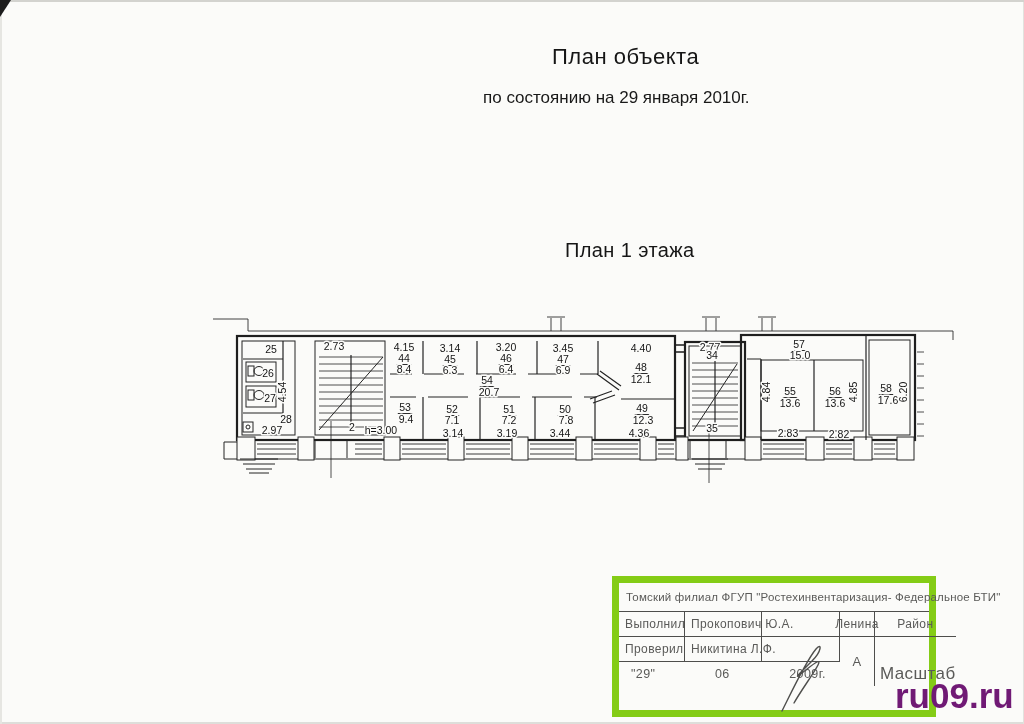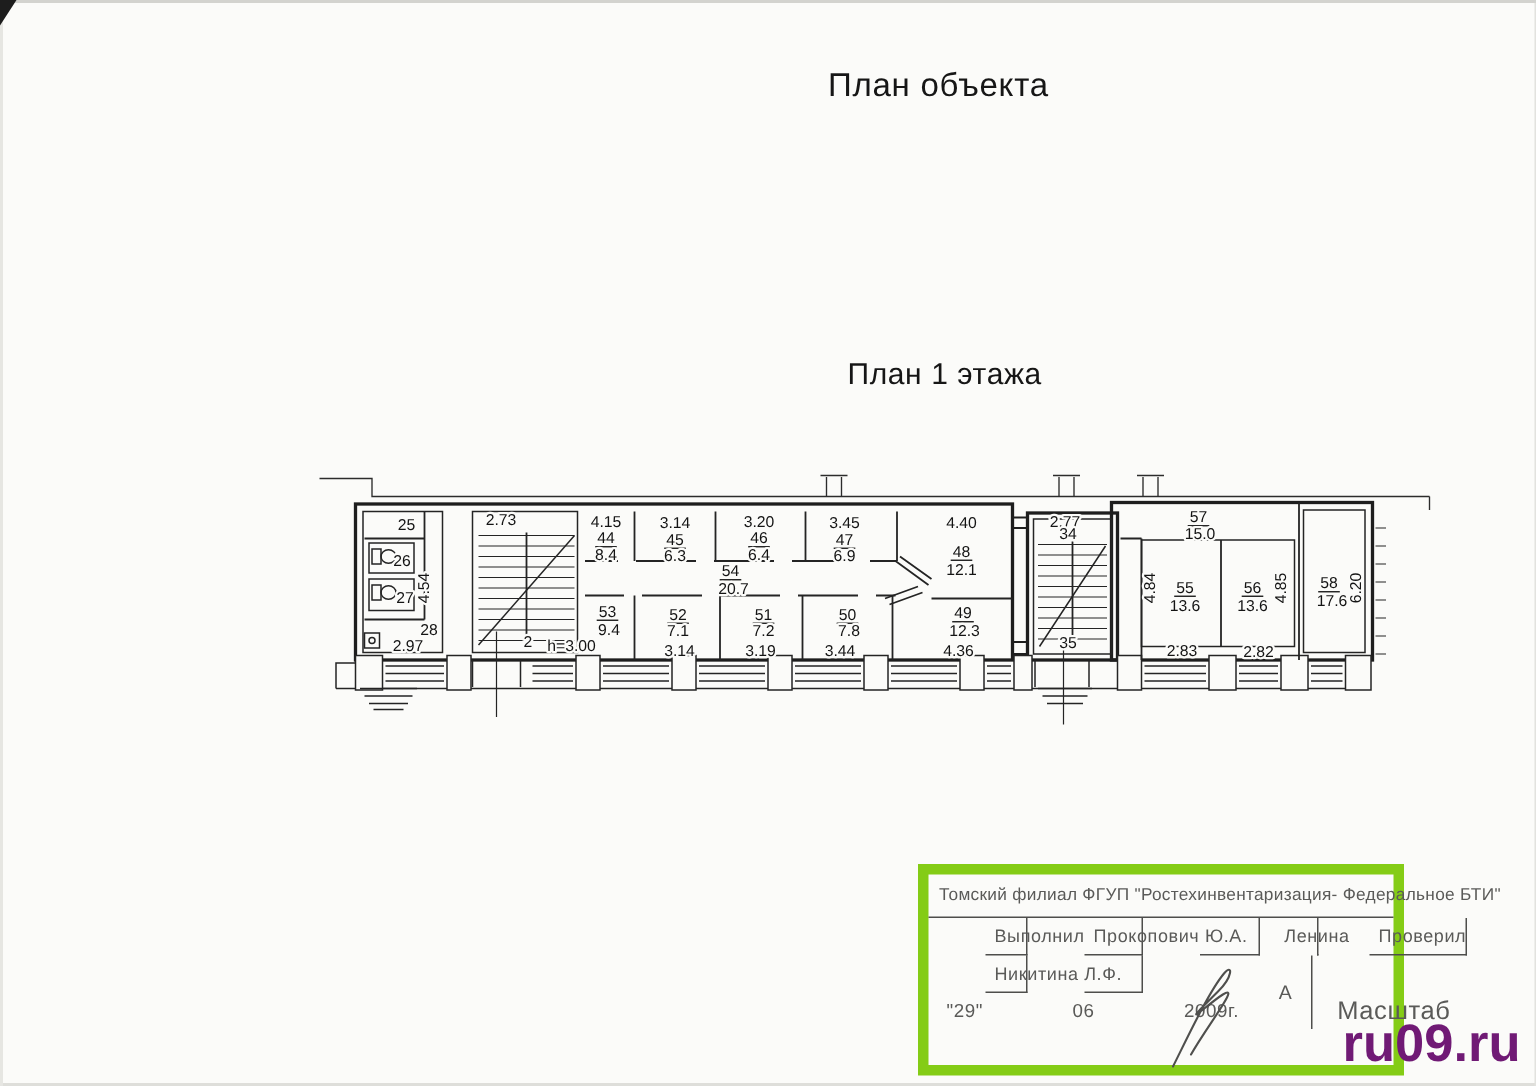--- a/index.html
+++ b/index.html
@@ -39,21 +39,21 @@
   }
   .s-row1 { height:29px; border-bottom:1px solid #4e4e4c; display:flex; align-items:center;
             padding-left:7px; font-size:11.5px; letter-spacing:.2px; white-space:nowrap; }
   .s-row2 { height:36px; border-bottom:1px solid #4e4e4c; display:flex; align-items:center;
             padding-left:7px; gap:20px; font-size:13px; white-space:nowrap; }
   .s-grid { display:grid; grid-template-columns:66px 77px 78px 35px 1fr;
             grid-template-rows:25px 25px 1fr; height:74px; }
   .cell { display:flex; align-items:center; padding-left:6px; white-space:nowrap; }
   .cell.center { justify-content:center; padding-left:0; }
   .br { border-right:1px solid #4e4e4c; }
-  .bb { border-bottom:1px solid #4e4e4c;margin-left:38px; }
+  .bb { border-bottom:1px solid #4e4e4c; }
   .liter-val { grid-column:4; grid-row:2/4; }
   .date-cell { grid-column:1/4; grid-row:3; display:flex; align-items:center;
                justify-content:space-between; padding:0 14px 0 12px; font-size:12.5px; }
   .scale-cell{ grid-column:5; grid-row:3; display:flex; align-items:center;
                padding-left:5px; gap:6px; font-size:17px;justify-content:center; }
   .sig-svg { position:absolute; left:143px; top:50px; width:78px; height:90px; overflow:visible; }
 
   .watermark {
     position:absolute; left:895px; top:676px;
     font-size:35px; font-weight:bold; color:#701a75;
@@ -62,20 +62,21 @@
   }
 </style>
 </head>
 <body>
 
 <div class="page">
 
   <div class="blotch"></div>
 
   <div class="page-title">План объекта</div>
+  <div class="page-subtitle">по состоянию на 29 января 2010г.</div>
   <div class="floor-title">План 1 этажа</div>
 
   <svg class="plan" width="1024" height="724" viewBox="0 0 1024 724">
 
     <g stroke="#2c2c2c" stroke-width="0.9" fill="none">
       <path d="M213,319 H248 V331 H953 M953,331 V340"></path>
       <path d="M551,331 V318 M561,331 V318 M547,317 H565"></path>
       <path d="M706,331 V318 M716,331 V318 M702,317 H720"></path>
       <path d="M762,331 V318 M772,331 V318 M758,317 H776"></path>
     </g>
@@ -246,20 +247,21 @@
       </g>
   </svg>
 
   <div class="stamp">
     <div class="s-row1">Томский филиал ФГУП "Ростехинвентаризация- Федеральное БТИ"</div>
     <div class="s-grid">
       <div class="cell br bb">Выполнил</div>
       <div class="cell br bb">Прокопович Ю.А.</div>
       <div class="cell br bb"></div>
       <div class="cell br bb center">Ленина</div>
+      <div class="cell bb center">Район</div>
 
       <div class="cell br bb">Проверил</div>
       <div class="cell br bb">Никитина Л.Ф.</div>
       <div class="cell br bb"></div>
       <div class="cell br center liter-val" style="font-size:13px;">А</div>
 
       <div class="date-cell">
         <span>"29"</span>
         <span>06</span>
         <span>2009г.</span>

